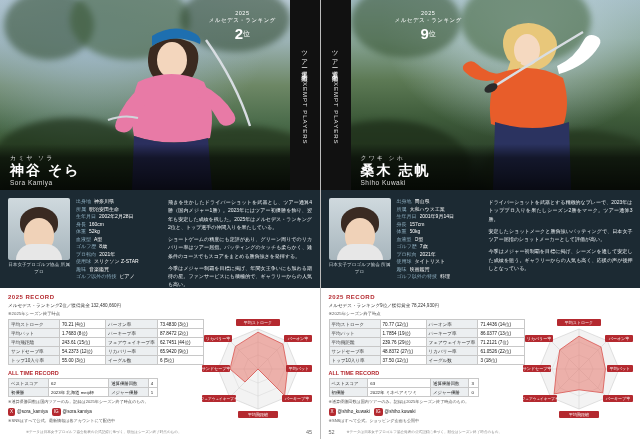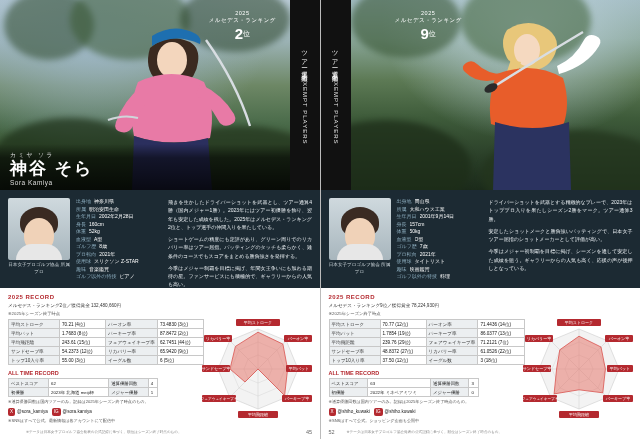--- a/index.html
+++ b/index.html
@@ -51,21 +51,21 @@
 
   
   .nameplate{
     position:absolute;left:0;bottom:0;width:290px;height:46px;
     background:linear-gradient(180deg,rgba(0,0,0,0) 0%,rgba(0,0,0,.55) 30%,rgba(0,0,0,.8) 100%);
     display:flex;align-items:flex-end;
   }
   .nameplate.r{left:30px;}
   .nameplate .inner{padding:0 0 4px 10px;color:#fff;}
   .furigana{font-size:6px;letter-spacing:2px;color:#ddd;}
-  .jpname{font-size:17px;font-weight:bold;letter-spacing:2px;line-height:1.05;}
+  .jpname{font-size:14px;font-weight:bold;letter-spacing:2px;line-height:1.05;}
   .romaji{font-size:6.5px;color:#ddd;letter-spacing:.5px;margin-top:1px;}
 
   
   .databar{
     position:relative;width:320px;height:98px;background:#1c2a33;color:#fff;
     display:flex;
   }
   .headshot{
     width:62px;height:62px;margin:8px 6px 0 8px;border-radius:2px;flex:none;
     background:linear-gradient(180deg,#cfd9de 0%,#a8b6bd 100%);
@@ -371,20 +371,27 @@
         <div class="yr">2025</div>
         <div class="lbl">メルセデス・ランキング</div>
         <div><span class="num">9</span><span class="suf">位</span></div>
       </div>
 
       <div class="sidebar r">
         <div class="vtext">ツアー選手名鑑</div>
         <div class="vtext en">EXEMPT PLAYERS</div>
       </div>
 
+      <div class="nameplate r">
+        <div class="inner">
+          <div class="furigana">クワキ シホ</div>
+          <div class="jpname">桑木 志帆</div>
+          <div class="romaji">Shiho Kuwaki</div>
+        </div>
+      </div>
     </div>
 
     <div class="databar">
       <div class="headshot">
         <div class="hair"></div>
           <div class="face"></div>
           <div class="body"></div>
       </div>
       <div class="hs-caption">日本女子プロゴルフ協会
 所属プロ</div>

